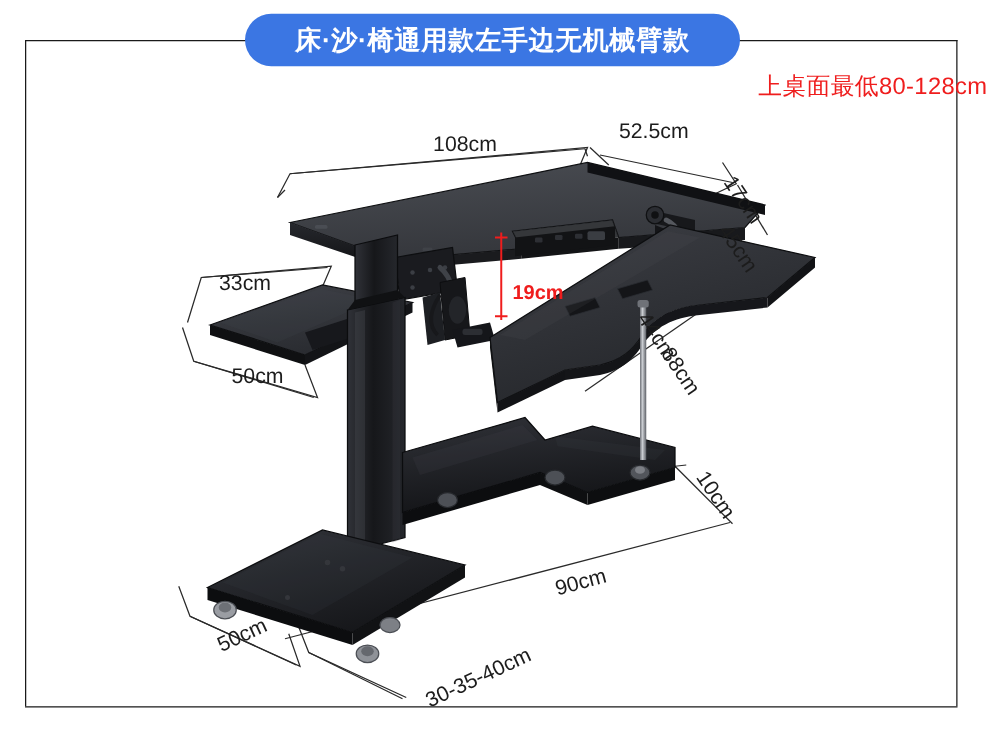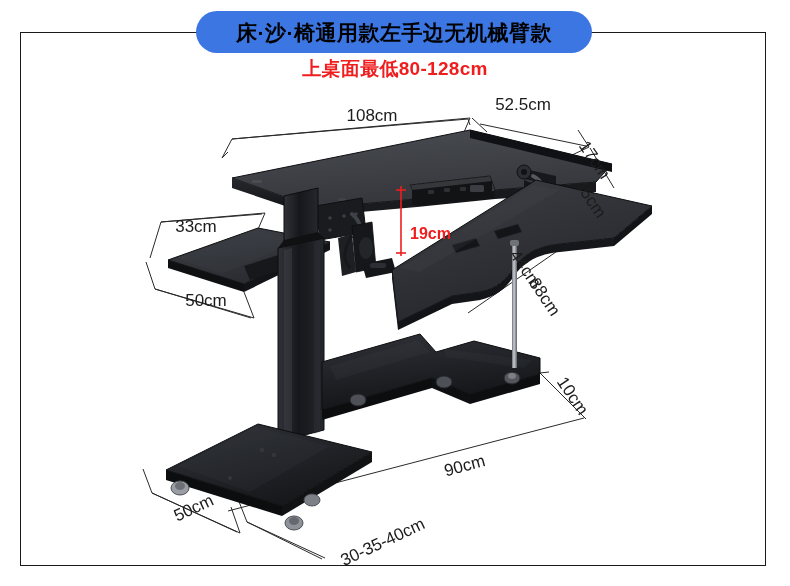--- a/index.html
+++ b/index.html
@@ -40,36 +40,36 @@
     width: 396px;
     height: 42px;
     border-radius: 21px;
     background: #3b76e3;
     display: flex;
     align-items: center;
     justify-content: center;
     box-sizing: border-box;
   }
   .title-badge-text {
-    color: #000000;
+    color: #ffffff;
     font-size: 21px;
     font-weight: bold;
     letter-spacing: 0.5px;
     line-height: 1;
     white-space: nowrap;
   }
   .subtitle {
     position: absolute;
     left: 0;
     top: 56px;
     width: 790px;
-    text-align: center;
+    text-align: right;
     color: #ef1d1d;
     font-size: 19px;
-    font-weight: bold;
+    font-weight: normal;
     letter-spacing: 0.3px;
     white-space: nowrap;
   }
 
   
   #stage {
     position: absolute;
     left: 0;
     top: 0;
     width: 784px;

